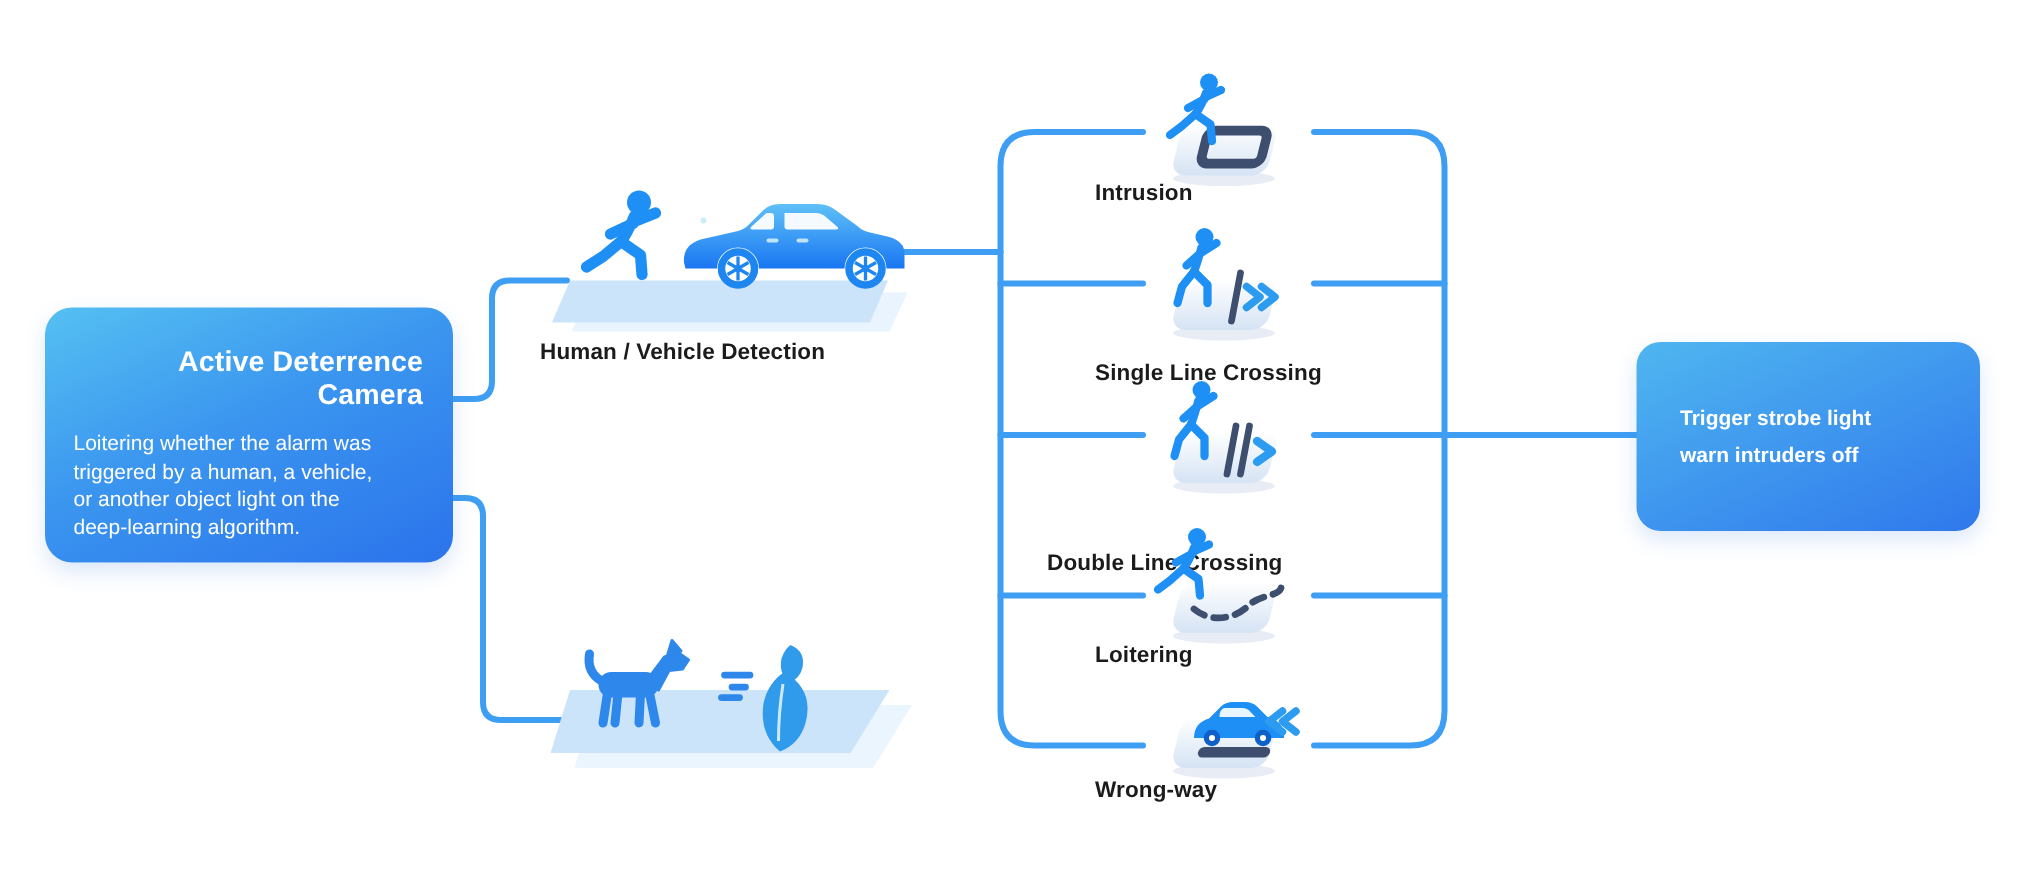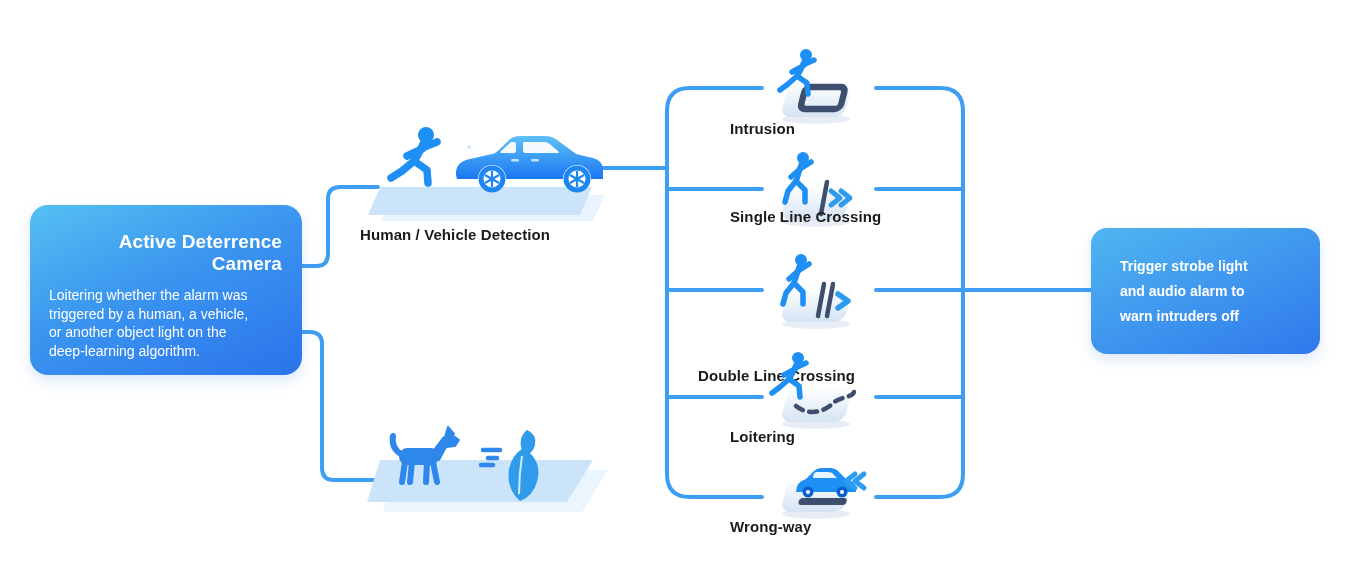--- a/index.html
+++ b/index.html
@@ -173,21 +173,21 @@
     </g>
     <g transform="translate(-8,0)" stroke="#1E8FF5" stroke-width="5.5" stroke-linecap="round" stroke-linejoin="round" fill="none">
       <circle cx="43" cy="10" r="6" fill="#1E8FF5" stroke="none"></circle>
       <path d="M41,17 C39,24 38,28 36,33"></path>
       <path d="M40,21 L51,14"></path>
         <path d="M40,21 L31,29"></path>
       <path d="M36,33 L45,42 L45,54"></path>
         <path d="M36,33 L28,43 L25,54"></path>
     </g>
   </svg>
-  <div class="label" style="left:730px;top:208px;width:180px;">Single Line Crossing</div>
+  <div class="label" style="left:730px;top:240px;width:180px;">Single Line Crossing</div>
 
   <svg class="tile-icon" style="left:768px;top:250px;" width="100" height="80" viewBox="0 0 100 80">
     <defs>
         <linearGradient id="tg2" x1="0" y1="0" x2="0" y2="1">
       <stop offset="0" stop-color="#FFFFFF"></stop>
           <stop offset="1" stop-color="#D5E3F4"></stop>
         </linearGradient>
       </defs>
     <ellipse cx="48" cy="74" rx="34" ry="5" fill="rgba(120,150,200,0.18)"></ellipse>
     <rect x="30" y="38" width="64" height="34" rx="10" transform="skewX(-14)" fill="url(#tg2)"></rect>
@@ -248,17 +248,16 @@
     </g>
     <g stroke="#2D9CF0" stroke-width="5" stroke-linecap="round" stroke-linejoin="round" fill="none">
       <path d="M96,34 l-9,7 9,7"></path>
         <path d="M87,34 l-9,7 9,7"></path>
     </g>
   </svg>
   <div class="label" style="left:730px;top:518px;width:180px;">Wrong-way</div>
 
   <div class="box right-box">
     <span class="line">Trigger strobe light</span>
-    <span class="line">and audio alarm to</span>
     <span class="line">warn intruders off</span>
   </div>
 
 </div>
 
 </body></html>

